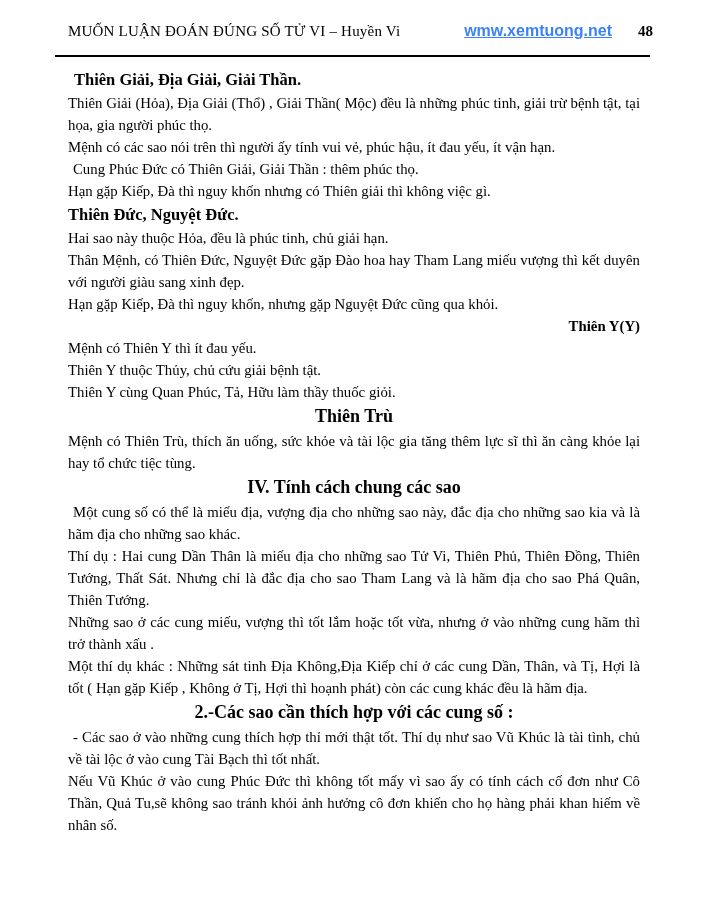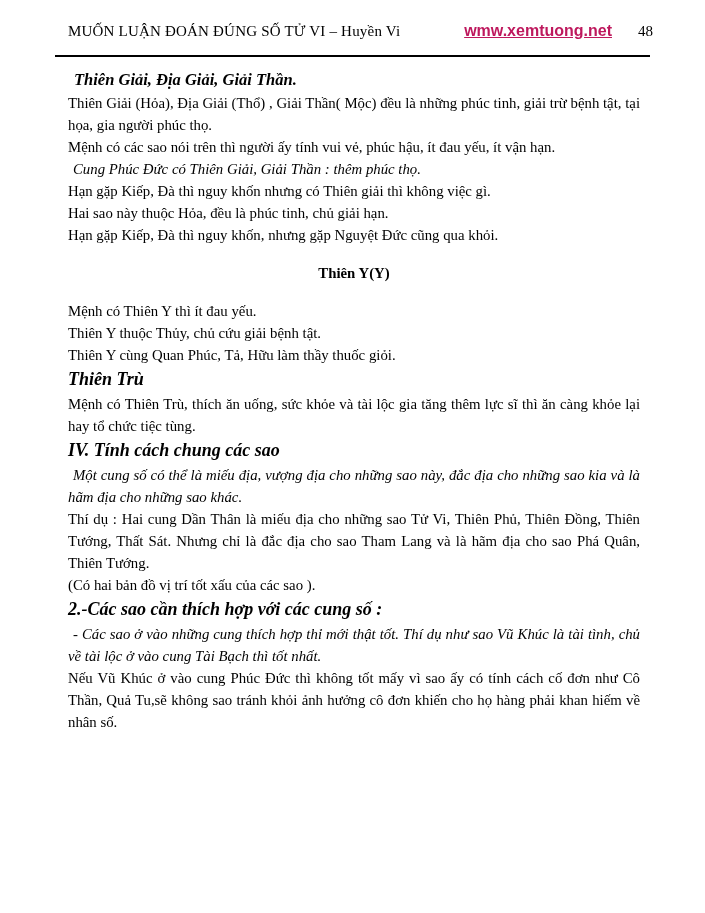--- a/index.html
+++ b/index.html
@@ -33,103 +33,105 @@
   }
   .site-link {
     font-family: "Liberation Sans", sans-serif;
     font-weight: bold;
     font-size: 16px;
     text-decoration: underline;
     cursor: pointer;
   }
   .page-number {
     font-size: 15px;
+    font-weight: bold;
   }
   .divider {
     border: none;
     border-top: 2px solid #000000;
     margin: 15px 55px 0 55px;
   }
   
   .content {
     margin: 11px 65px 0 68px;
     font-size: 14.8px;
     line-height: 22px;
     text-align: justify;
   }
   .content .p {
     margin: 0;
   }
   .content .ind {
     text-indent: 5px;
-    font-style: italic;
   }
   .content .h1 {
     font-weight: bold;
     font-size: 16.5px;
     line-height: 23px;
     margin: 1px 0 1px 0;
     text-align: left;
   }
   .content .h1.ind { text-indent: 6px; }
   .content .h2 {
     font-weight: bold;
     font-size: 18px;
     line-height: 25px;
     margin: 1px 0 1px 0;
-    text-align: left;
-    font-style: italic;
+    text-align: center;
   }
   .content .h3 {
     font-weight: bold;
     font-size: 14.8px;
     line-height: 22px;
-    margin: 16px;
-    text-align: center;
+    margin: 0;
+    text-align: right;
   }
   .content .hsub {
     font-weight: bold;
     font-size: 17px;
     line-height: 25px;
     margin: 1px 0 1px 0;
     text-align: left;
   }
   .content .hsub-num {
     display: inline-block;
     margin-left: 8px;
     width: 58px;
   }
 </style>
 </head>
 <body>
 
 <div class="header">
   <span class="header-title">MUỐN LUẬN ĐOÁN ĐÚNG SỐ TỬ VI – Huyền Vi</span>
   <span class="header-right">
-    <a class="site-link" style="color: #be185d;">wmw.xemtuong.net</a>
+    <a class="site-link" style="color: #3b82f6;">wmw.xemtuong.net</a>
     <span class="page-number">48</span>
   </span>
 </div>
 
 <hr class="divider">
 
 <div class="content" id="content">
     <div class="h1 ind">Thiên Giải, Địa Giải, Giải Thần.</div>
     <div class="p">Thiên Giải (Hỏa), Địa Giải (Thổ) , Giải Thần( Mộc) đều là những phúc tinh, giải trừ bệnh tật, tại họa, gia người phúc thọ.</div>
     <div class="p">Mệnh có các sao nói trên thì người ấy tính vui vẻ, phúc hậu, ít đau yếu, ít vận hạn.</div>
     <div class="p ind">Cung Phúc Đức có Thiên Giải, Giải Thần : thêm phúc thọ.</div>
     <div class="p">Hạn gặp Kiếp, Đà thì nguy khốn nhưng có Thiên giải thì không việc gì.</div>
+    <div class="h1">Thiên Đức, Nguyệt Đức.</div>
     <div class="p">Hai sao này thuộc Hỏa, đều là phúc tinh, chủ giải hạn.</div>
+    <div class="p">Thân Mệnh, có Thiên Đức, Nguyệt Đức gặp Đào hoa hay Tham Lang miếu vượng thì kết duyên với người giàu sang xinh đẹp.</div>
     <div class="p">Hạn gặp Kiếp, Đà thì nguy khốn, nhưng gặp Nguyệt Đức cũng qua khỏi.</div>
     <div class="h3">Thiên Y(Y)</div>
     <div class="p">Mệnh có Thiên Y thì ít đau yếu.</div>
     <div class="p">Thiên Y thuộc Thủy, chủ cứu giải bệnh tật.</div>
     <div class="p">Thiên Y cùng Quan Phúc, Tả, Hữu làm thầy thuốc giỏi.</div>
     <div class="h2">Thiên Trù</div>
     <div class="p">Mệnh có Thiên Trù, thích ăn uống, sức khỏe và tài lộc gia tăng thêm lực sĩ thì ăn càng khỏe lại hay tổ chức tiệc tùng.</div>
     <div class="h2">IV. Tính cách chung các sao</div>
     <div class="p ind">Một cung số có thể là miếu địa, vượng địa cho những sao này, đắc địa cho những sao kia và là hãm địa cho những sao khác.</div>
     <div class="p">Thí dụ : Hai cung Dần Thân là miếu địa cho những sao Tử Vi, Thiên Phủ, Thiên Đồng, Thiên Tướng, Thất Sát. Nhưng chỉ là đắc địa cho sao Tham Lang và là hãm địa cho sao Phá Quân, Thiên Tướng.</div>
-    <div class="p">(Có hai bản đồ vị trí tốt xấu của các sao ).</div>
+    <div class="p">Những sao ở các cung miếu, vượng thì tốt lắm hoặc tốt vừa, nhưng ở vào những cung hãm thì trở thành xấu .</div>
+    <div class="p">Một thí dụ khác : Những sát tinh Địa Không,Địa Kiếp chỉ ở các cung Dần, Thân, và Tị, Hợi là tốt ( Hạn gặp Kiếp , Không ở Tị, Hợi thì hoạnh phát) còn các cung khác đều là hãm địa.</div>
     <div class="h2">2.-Các sao cần thích hợp với các cung số :</div>
     <div class="p ind">- Các sao ở  vào những cung thích hợp thỉ mới thật tốt. Thí dụ như sao Vũ Khúc là tài tình, chủ về tài lộc ở vào cung Tài Bạch thì tốt nhất.</div>
     <div class="p">Nếu Vũ Khúc ở vào cung Phúc Đức thì không tốt mấy vì sao ấy có tính cách cố đơn như Cô Thần, Quả Tu,sẽ không sao tránh khỏi ảnh hưởng cô đơn khiến  cho họ hàng phải khan hiếm về nhân số.</div>
   </div>
 
 </body></html>

